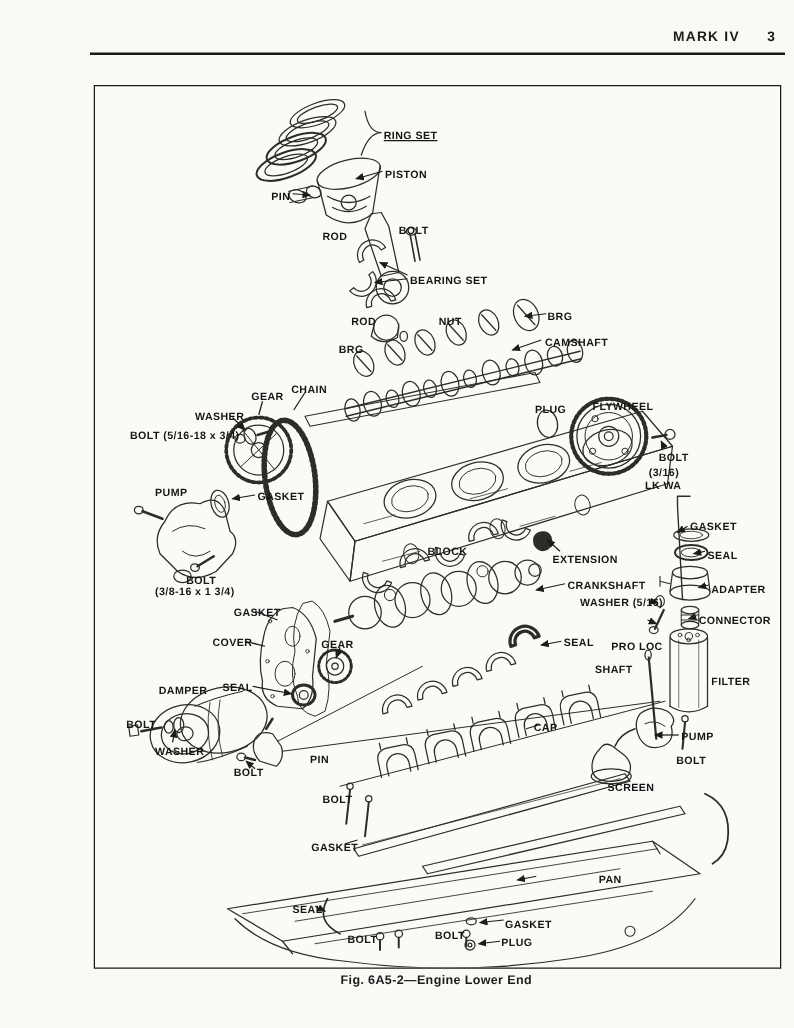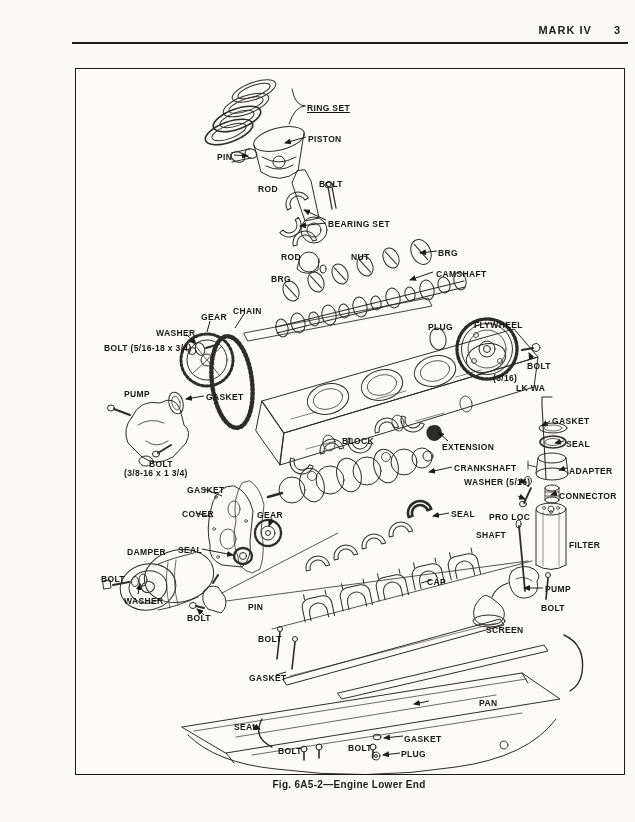--- a/index.html
+++ b/index.html
@@ -385,37 +385,37 @@
         <div class="part-label" style="left: 362px; top: 179px;">BRG</div>
         <div class="part-label" style="left: 360px; top: 200px;">CAMSHAFT</div>
         <div class="part-label" style="left: 195px; top: 205px;">BRG</div>
         <div class="part-label" style="left: 398px; top: 230px; margin-top: 21px;">FLYWHEEL</div>
         <div class="part-label" style="left: 157px; top: 237px;">CHAIN</div>
         <div class="part-label" style="left: 125px; top: 243px;">GEAR</div>
         <div class="part-label" style="left: 352px; top: 253px;">PLUG</div>
         <div class="part-label" style="left: 80px; top: 259px;">WASHER</div>
         <div class="part-label" style="left: 28px; top: 274px;">BOLT (5/16-18 x 3/4)</div>
         <div class="part-label" style="left: 451px; top: 292px;">BOLT</div>
-        <div class="part-label" style="left: 417px; top: 304px;">(3/16)</div>
+        <div class="part-label" style="left: 443px; top: 304px;">(3/16)</div>
         <div class="part-label" style="left: 440px; top: 314px;">LK WA</div>
         <div class="part-label" style="left: 48px; top: 320px;">PUMP</div>
         <div class="part-label" style="left: 130px; top: 323px;">GASKET</div>
         <div class="part-label" style="left: 476px; top: 347px;">GASKET</div>
         <div class="part-label" style="left: 490px; top: 370px;">SEAL</div>
         <div class="part-label" style="left: 266px; top: 367px;">BLOCK</div>
         <div class="part-label" style="left: 366px; top: 373px;">EXTENSION</div>
         <div class="part-label" style="left: 493px; top: 397px;">ADAPTER</div>
         <div class="part-label" style="left: 73px; top: 390px;">BOLT</div>
         <div class="part-label" style="left: 48px; top: 399px;">(3/8-16 x 1 3/4)</div>
         <div class="part-label" style="left: 378px; top: 394px;">CRANKSHAFT</div>
         <div class="part-label" style="left: 388px; top: 408px;">WASHER (5/16)</div>
         <div class="part-label" style="left: 111px; top: 416px;">GASKET</div>
         <div class="part-label" style="left: 483px; top: 422px;">CONNECTOR</div>
         <div class="part-label" style="left: 413px; top: 423px; margin-top: 20px;">PRO LOC</div>
-        <div class="part-label" style="left: 106px; top: 440px;">COVER</div>
+        <div class="part-label" style="left: 94px; top: 440px;">COVER</div>
         <div class="part-label" style="left: 375px; top: 440px;">SEAL</div>
         <div class="part-label" style="left: 181px; top: 441px;">GEAR</div>
         <div class="part-label" style="left: 400px; top: 461px;">SHAFT</div>
         <div class="part-label" style="left: 493px; top: 471px;">FILTER</div>
         <div class="part-label" style="left: 102px; top: 476px;">SEAL</div>
         <div class="part-label" style="left: 51px; top: 478px;">DAMPER</div>
         <div class="part-label" style="left: 25px; top: 505px;">BOLT</div>
         <div class="part-label" style="left: 351px; top: 508px;">CAP</div>
         <div class="part-label" style="left: 469px; top: 515px;">PUMP</div>
         <div class="part-label" style="left: 48px; top: 527px;">WASHER</div>

